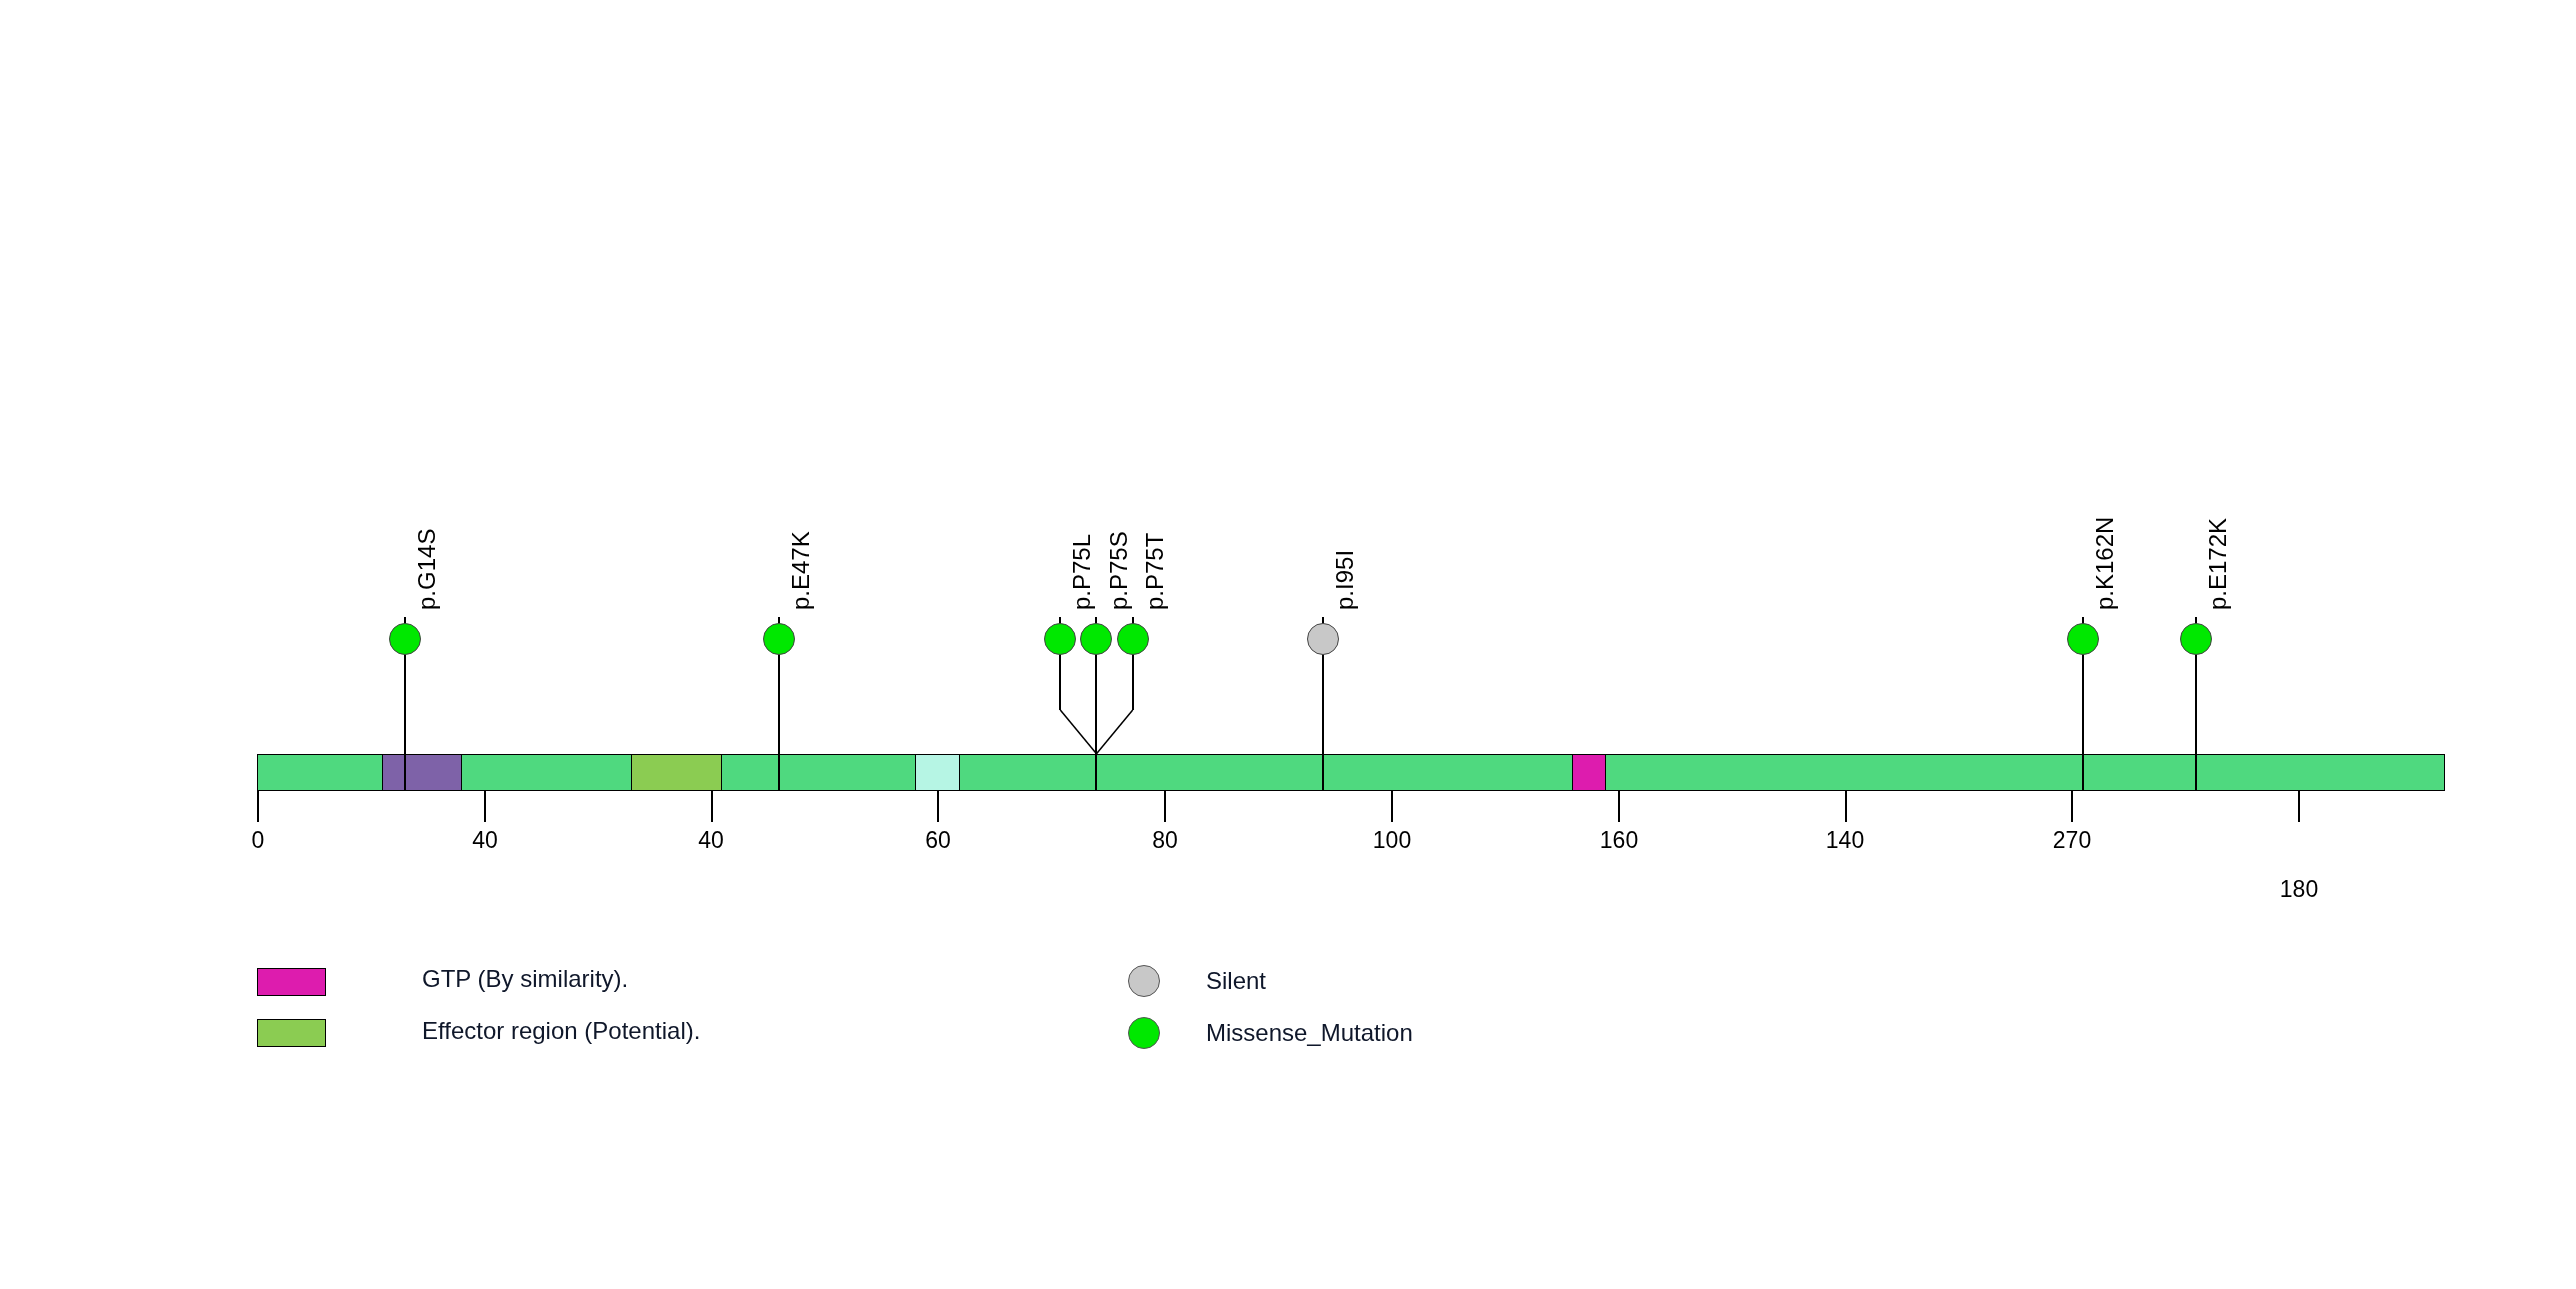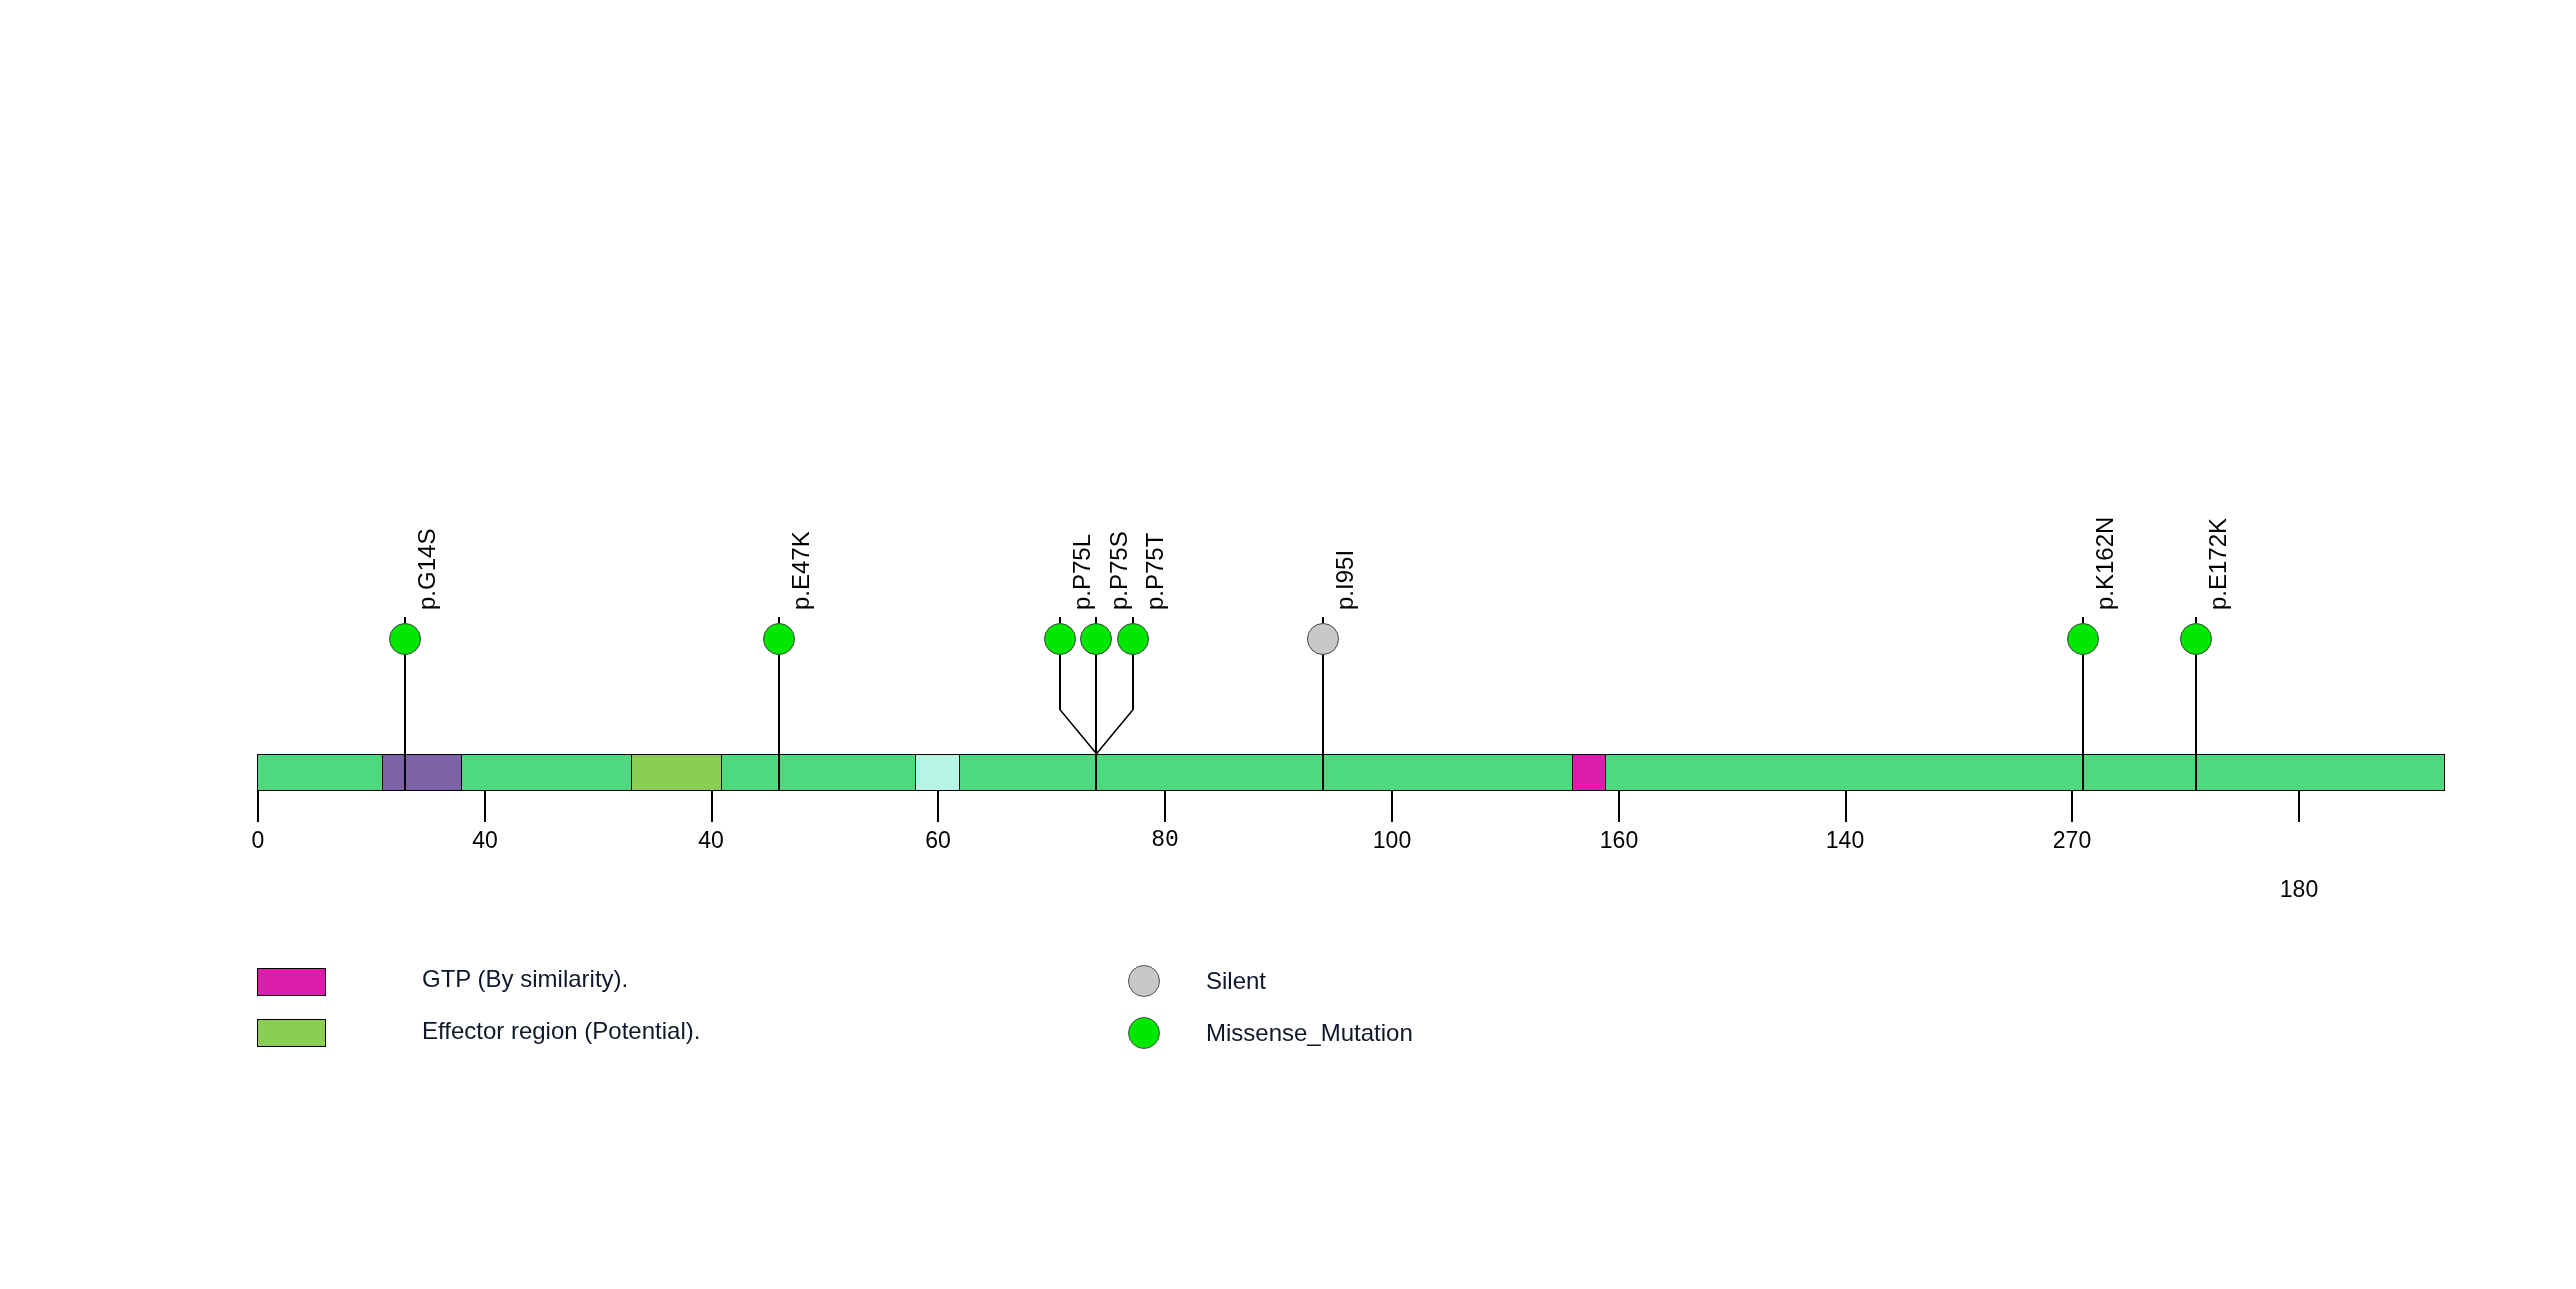--- a/index.html
+++ b/index.html
@@ -48,21 +48,21 @@
   <div id="axis">
       <div class="axis-tick" style="left: 257px; top: 791px; height: 30.5px;"></div>
       <div class="axis-tick-label" style="left: 258px; top: 827px;">0</div>
       <div class="axis-tick" style="left: 484px; top: 791px; height: 30.5px;"></div>
       <div class="axis-tick-label" style="left: 485px; top: 827px;">40</div>
       <div class="axis-tick" style="left: 711px; top: 791px; height: 30.5px;"></div>
       <div class="axis-tick-label" style="left: 711px; top: 827px;">40</div>
       <div class="axis-tick" style="left: 937px; top: 791px; height: 30.5px;"></div>
       <div class="axis-tick-label" style="left: 938px; top: 827px;">60</div>
       <div class="axis-tick" style="left: 1164px; top: 791px; height: 30.5px;"></div>
-      <div class="axis-tick-label" style="left: 1165px; top: 827px; font-family: Liberation Mono, monospace;">80</div>
+      <div class="axis-tick-label" style="left: 1165px; top: 827px;">80</div>
       <div class="axis-tick" style="left: 1391px; top: 791px; height: 30.5px;"></div>
       <div class="axis-tick-label" style="left: 1392px; top: 827px;">100</div>
       <div class="axis-tick" style="left: 1618px; top: 791px; height: 30.5px;"></div>
       <div class="axis-tick-label" style="left: 1619px; top: 827px;">160</div>
       <div class="axis-tick" style="left: 1845px; top: 791px; height: 30.5px;"></div>
       <div class="axis-tick-label" style="left: 1845px; top: 827px;">140</div>
       <div class="axis-tick" style="left: 2071px; top: 791px; height: 30.5px;"></div>
       <div class="axis-tick-label" style="left: 2072px; top: 827px;">270</div>
       <div class="axis-tick" style="left: 2298px; top: 791px; height: 30.5px;"></div>
       <div class="axis-tick-label" style="left: 2299px; top: 876px;">180</div>

